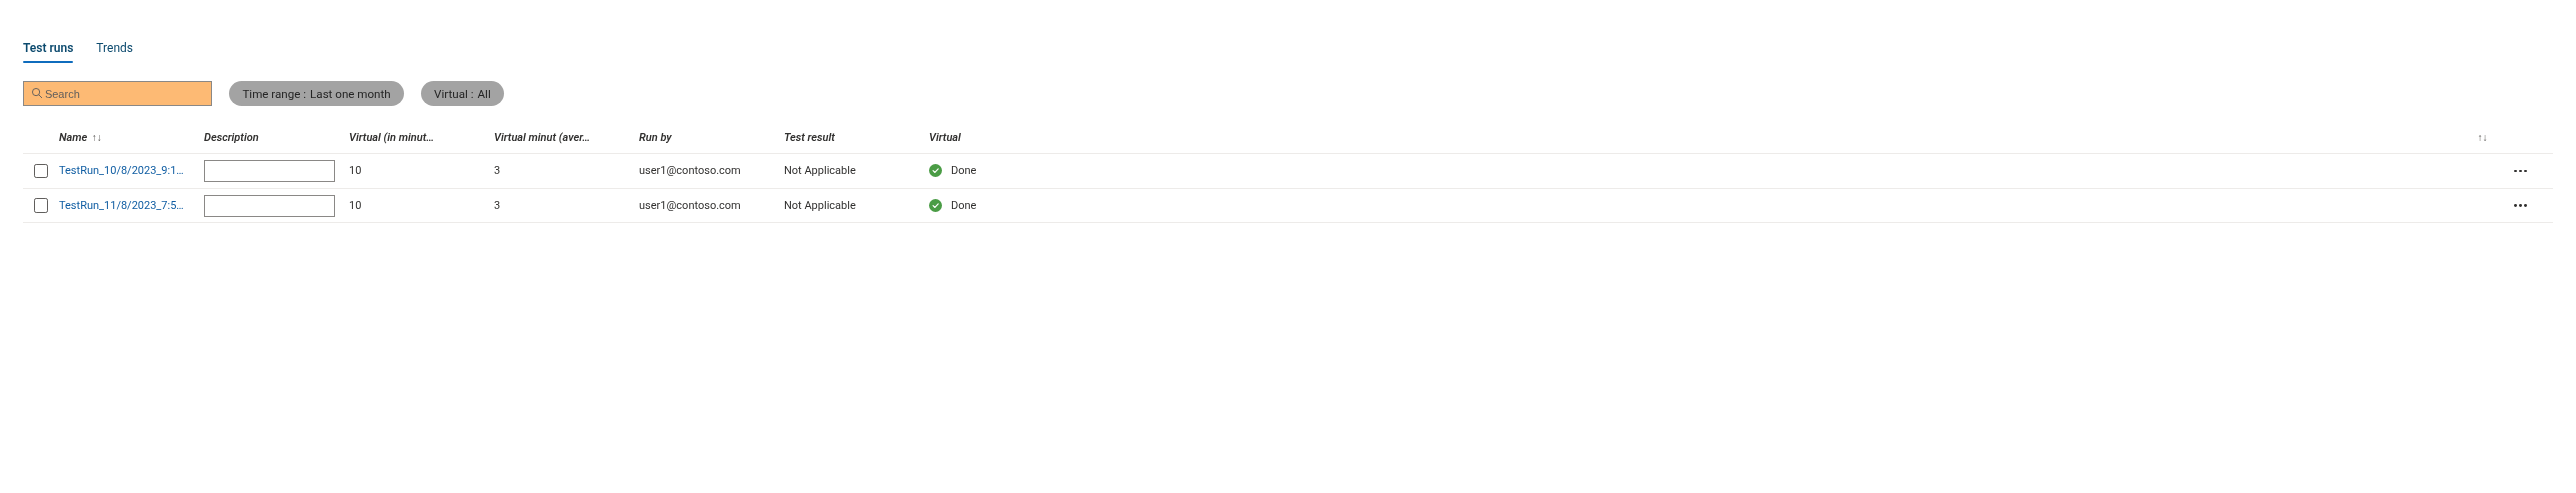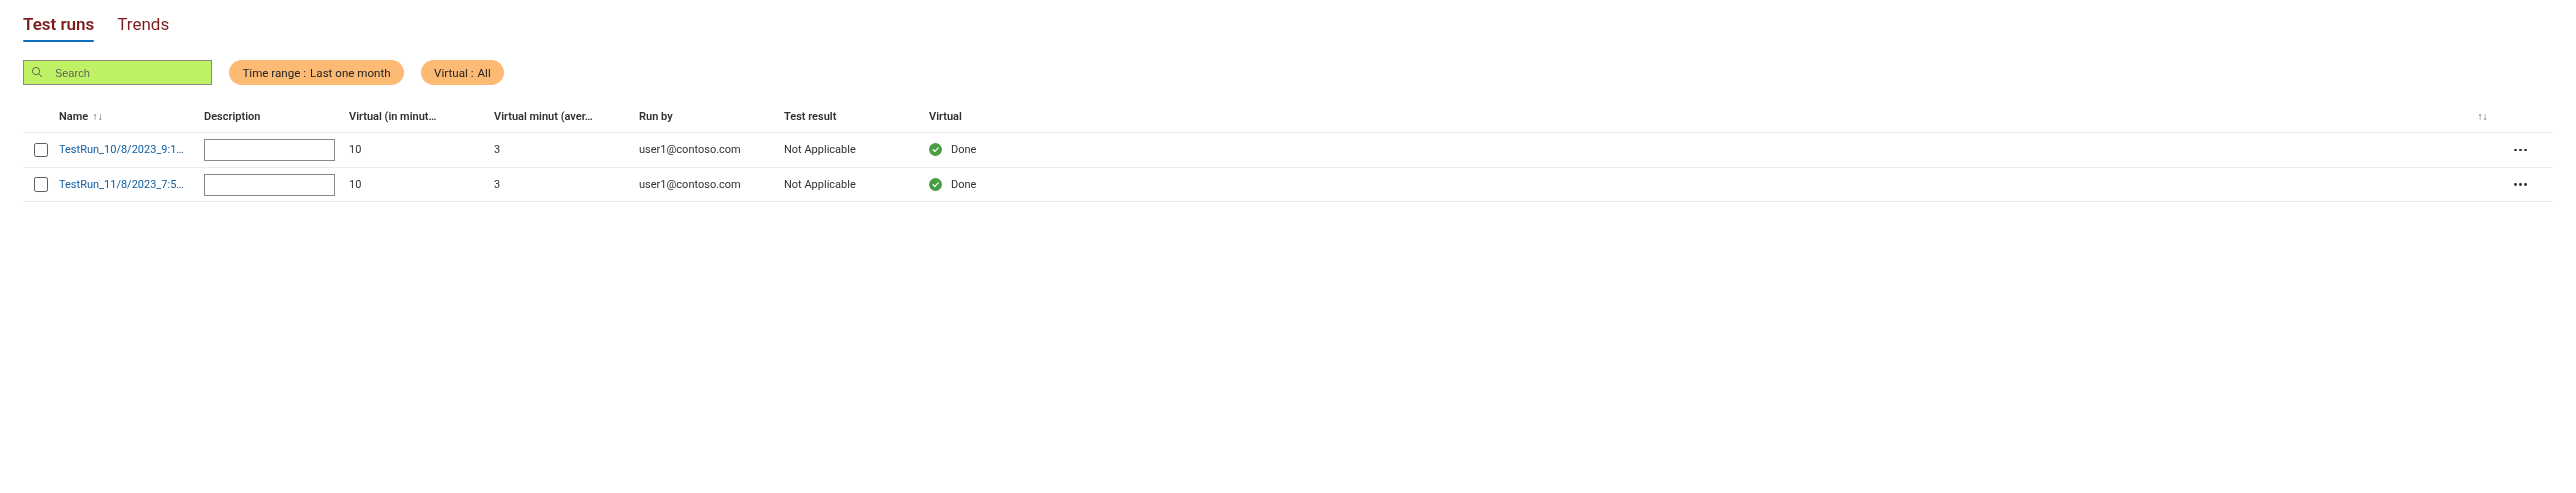--- a/index.html
+++ b/index.html
@@ -15,25 +15,26 @@
     padding: 8.7px 23px 14.5px 23px;
   }
   
   .tabs {
     display: flex;
     gap: 23px;
     border-bottom: 0.7px solid transparent;
     margin-bottom: 17.4px;
   }
   .tab {
-    font-size: 17px;
+    font-size: 12px;
     padding: 5.8px 0 7.3px 0;
-    color: #7f1d1d;
+    color: #0c4a6e;
     cursor: pointer;
     position: relative;
+    margin-top: 27px;
   }
   .tab.active {
     font-weight: 600;
   }
   .tab.active::after {
     content: "";
     position: absolute;
     left: 0; right: 0; bottom: -0.7px;
     height: 2.2px;
     background: #0f6cbd;
@@ -42,39 +43,39 @@
   
   .filter-row {
     display: flex;
     align-items: center;
     gap: 17.4px;
     margin-bottom: 16px;
   }
   .search-box {
     display: flex;
     align-items: center;
-    gap: 10px;
+    gap: 0;
     border: 0.7px solid #8a8886;
     height: 25px;
     padding: 0 7.3px;
     width: 189px;
-    background: #bef264;
+    background: #fdba74;
   }
   .search-box input {
     border: none;
     outline: none;
     font-size: 11px;
     width: 100%;
     color: #605e5c;
     background: transparent;
   }
   .search-box input::placeholder { color: #605e5c; }
   .search-icon { color: #605e5c; flex: 0 0 auto; }
   .pill {
-    background: #fdba74;
+    background: #a3a3a3;
     border-radius: 13px;
     height: 25px;
     display: flex;
     align-items: center;
     padding: 0 13px;
     font-size: 11.6px;
     color: #242424;
     cursor: pointer;
     white-space: nowrap;
   }
@@ -96,20 +97,21 @@
   .th {
     font-weight: 600;
     font-size: 11px;
     color: #323130;
     display: flex;
     align-items: center;
     gap: 4.4px;
     padding: 5.8px 7.3px 5.8px 0;
     overflow: hidden;
     white-space: nowrap;
+    font-style: italic;
   }
   .th .sort {
     color: #605e5c;
     font-size: 10.2px;
   }
   .trow {
     border-bottom: 0.7px solid #edebe9;
     min-height: 33px;
   }
   .td {

